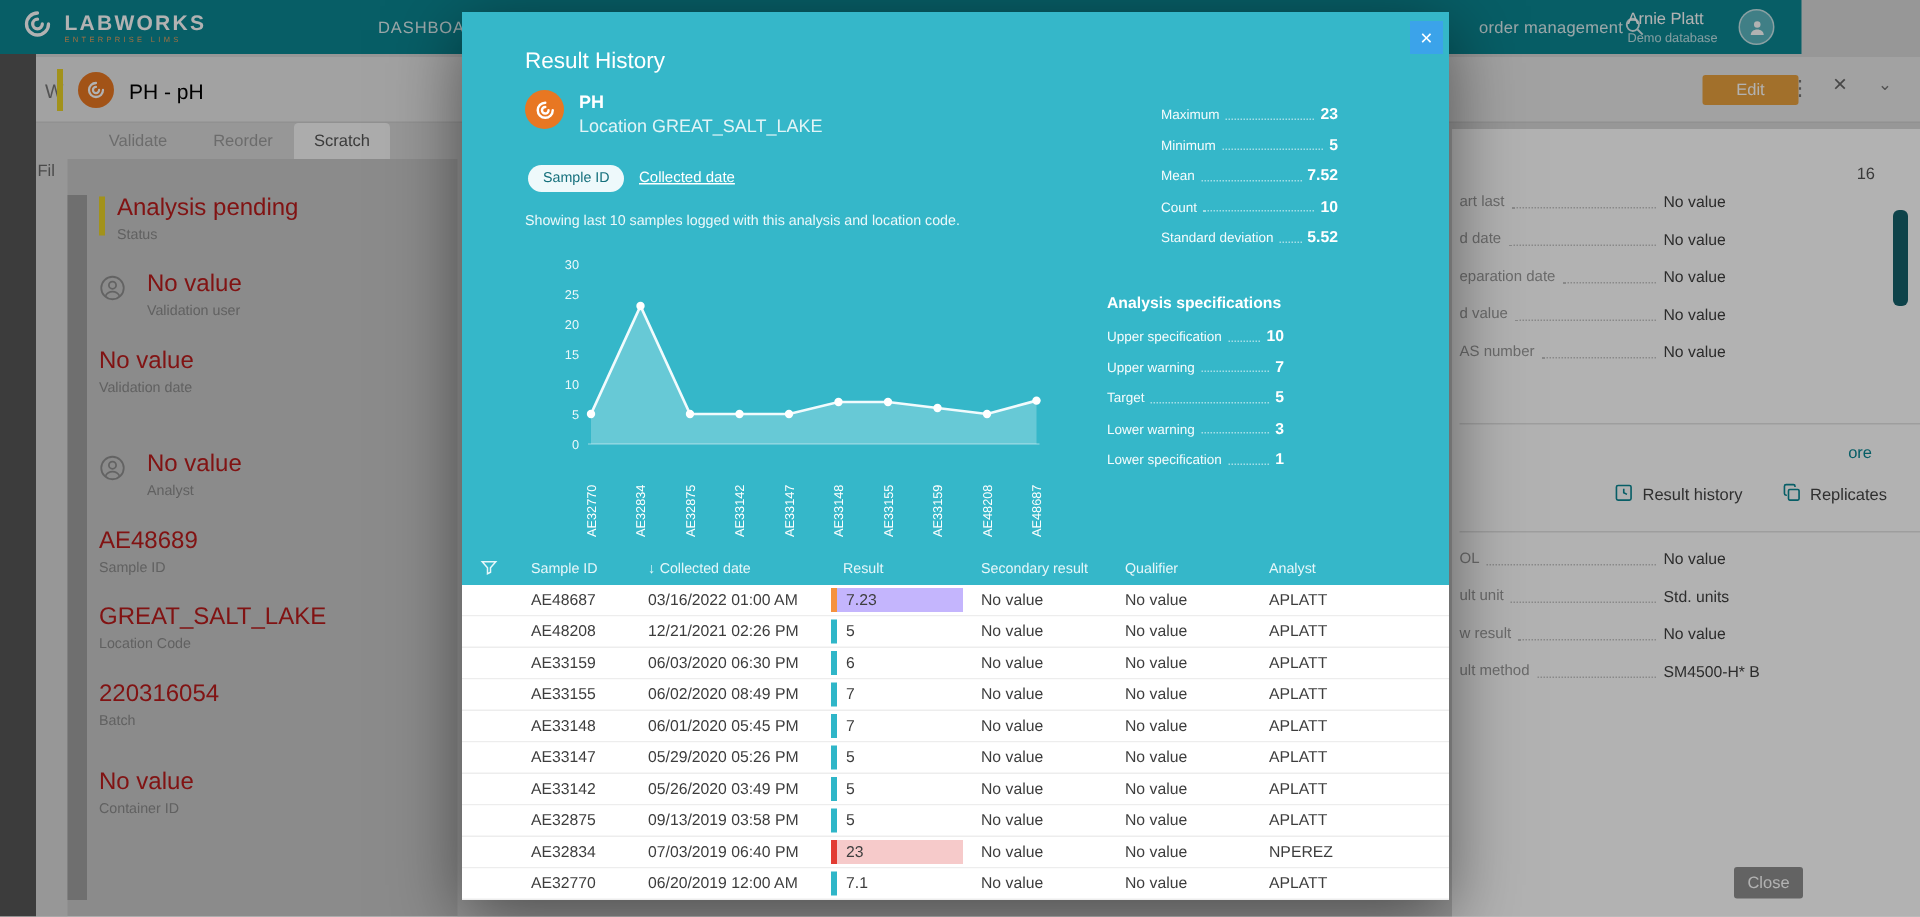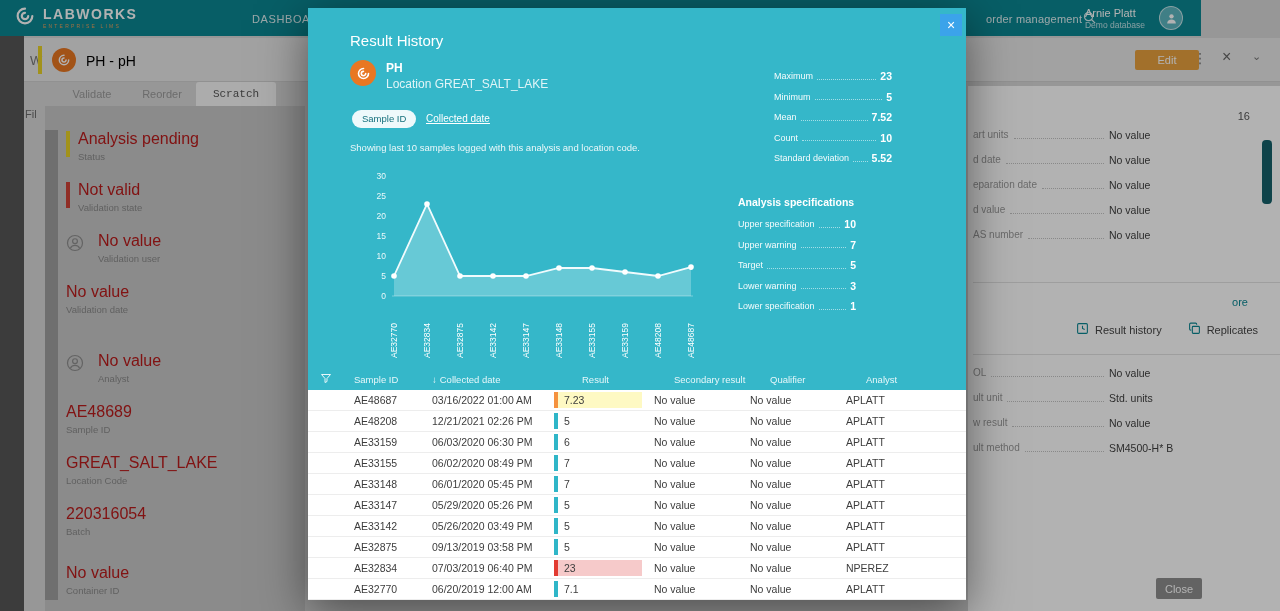--- a/index.html
+++ b/index.html
@@ -31,21 +31,21 @@
   .kebab{position:absolute;left:1168px;top:12px;color:#777;font-size:14px;width:16px;text-align:center;cursor:pointer;}
   .glyph-kebab::before{content:"\22EE";}
   .close-x{position:absolute;left:1198px;top:10px;color:#666;font-size:16px;cursor:pointer;}
   .glyph-x::before{content:"\00D7";}
   .chev{position:absolute;left:1228px;top:12px;color:#777;font-size:11px;cursor:pointer;}
   .glyph-chev::before{content:"\2304";}
   .tabsrow{position:absolute;left:24px;top:82px;width:1256px;height:24px;z-index:1;}
   .tab{position:absolute;top:0;height:24px;line-height:24px;font-size:11px;color:#9b9b9b;text-align:center;cursor:pointer;}
   #tab-0{left:36px;width:64px;}
   #tab-1{left:106px;width:64px;}
-  #tab-2{left:172px;width:80px;font-family:Liberation Mono, monospace;}
+  #tab-2{left:172px;width:64px;}
   .tab.active{background:#f7f7f7;color:#555;border-radius:3px 3px 0 0;}
   .fil{position:absolute;left:25px;top:108px;font-size:11px;color:#6b6b6b;z-index:1;}
 
   
   .leftpanel{position:absolute;left:45px;top:106px;width:260px;height:505px;background:#c7c7c7;z-index:1;}
   .leftrail{position:absolute;left:0;top:24px;width:13px;height:470px;background:#9f9f9f;}
   #left-items{position:absolute;left:21px;top:24px;width:228px;display:flex;flex-direction:column;}
   .lp-item{position:relative;margin-bottom:19px;min-height:25px;}
   .lp-item.has-accent{padding-left:12px;}
   .lp-item.has-icon{padding-left:32px;}
@@ -90,38 +90,38 @@
   #stats{position:absolute;left:430px;top:58px;width:118px;margin-left:36px;}
   #specs-h{position:absolute;left:430px;top:188px;font-size:10.5px;font-weight:bold;color:#fff;}
   #specs{position:absolute;left:430px;top:206px;width:118px;}
   .srow{display:flex;align-items:center;height:20.5px;}
   .s-label{font-size:9px;color:rgba(255,255,255,.95);white-space:nowrap;}
   .s-leader{flex:1;border-bottom:1px dotted rgba(255,255,255,.55);margin:6px 4px 0;}
   .s-value{font-size:10.5px;font-weight:bold;color:#fff;}
 
   
   .thead{position:absolute;left:0;bottom:0;width:658px;height:22px;display:flex;align-items:center;font-size:9.5px;color:#e6f7fa;}
-  .thead .c4{padding-left:8px;margin-left:20px;}
+  .thead .c4{padding-left:8px;}
   .sort-arrow{margin-right:3px;}
   .modal-rows{position:absolute;top:382px;left:0;right:0;bottom:0;background:#fff;overflow:hidden;}
   .trow{display:flex;height:21px;align-items:center;border-bottom:1px solid #ededed;font-size:10.5px;color:#3d3d3d;background:#fff;cursor:pointer;}
   .c1{width:46px;flex-shrink:0;padding-left:12px;display:flex;align-items:center;}
   .c2{width:78px;flex-shrink:0;}
   .c3{width:122px;flex-shrink:0;}
   .c4{width:100px;flex-shrink:0;}
   .c5{width:96px;flex-shrink:0;}
   .c6{width:96px;flex-shrink:0;}
   .c7{flex:1;}
   .trow .c4{position:relative;height:100%;display:flex;align-items:center;}
   .rbar{position:absolute;left:0;top:2px;bottom:2px;width:4px;}
   .rbar.warning{background:#f5923e;}
   .rbar.error{background:#e23b32;}
   .rbar.normal{background:#2fb6c8;}
   .result-chip{display:inline-block;min-width:84px;padding:2px 4px 2px 6px;margin-left:4px;}
-  .flag-warning{background:#fef9c3;}
+  .flag-warning{background:#c4b5fd;}
   .flag-error{background:#f6caca;}
 </style>
 </head>
 <body>
 
 <div class="topbar">
   <div class="logo">
     <span>
       <svg width="22" height="22" viewBox="0 0 24 24" fill="none" stroke="#fff" stroke-width="2.4" stroke-linecap="round">
           <path d="M12 4a8 8 0 1 0 8 8"></path>
@@ -179,25 +179,20 @@
 <span class="fil">Fil</span>
 
 <div class="leftpanel">
   <div class="leftrail"></div>
   <div id="left-items">
       <div class="lp-item has-accent">
         <span class="accent yellow"></span>
         <div class="lp-value">Analysis pending</div>
         <div class="lp-label">Status</div>
       </div>
-      <div class="lp-item has-accent">
-        <span class="accent red"></span>
-        <div class="lp-value">Not valid</div>
-        <div class="lp-label">Validation state</div>
-      </div>
       <div class="lp-item has-icon">
         <span class="lp-icon"><svg width="18" height="18" viewBox="0 0 24 24" fill="none" stroke="#8f8f8f" stroke-width="1.6">
             <circle cx="12" cy="12" r="10"></circle>
             <circle cx="12" cy="9.5" r="3.2"></circle>
             <path d="M5.8 19a7 7 0 0 1 12.4 0"></path>
           </svg></span>
         <div class="lp-value">No value</div>
         <div class="lp-label">Validation user</div>
       </div>
       <div class="lp-item">
@@ -229,21 +224,21 @@
         <div class="lp-value">No value</div>
         <div class="lp-label">Container ID</div>
       </div>
     </div>
 </div>
 
 <div class="rightpanel">
   <span class="snippet-top">16</span>
   <div id="rfields-a">
       <div class="rfield">
-        <span class="rf-label">art units</span>
+        <span class="rf-label">art last</span>
         <span class="rf-leader"></span>
         <span class="rf-value">No value</span>
       </div>
       <div class="rfield">
         <span class="rf-label">d date</span>
         <span class="rf-leader"></span>
         <span class="rf-value">No value</span>
       </div>
       <div class="rfield">
         <span class="rf-label">eparation date</span>

